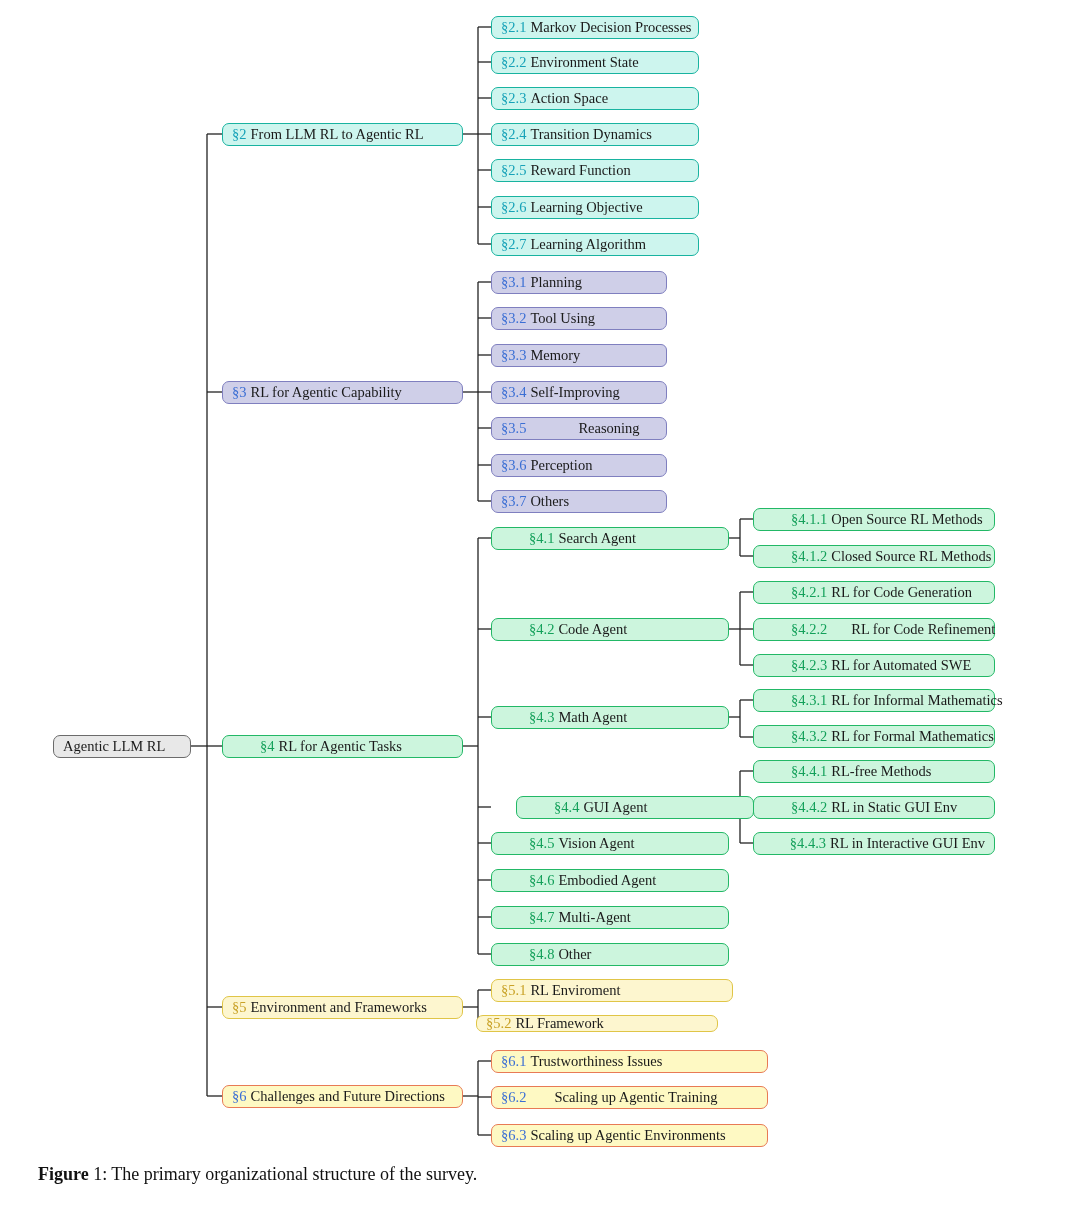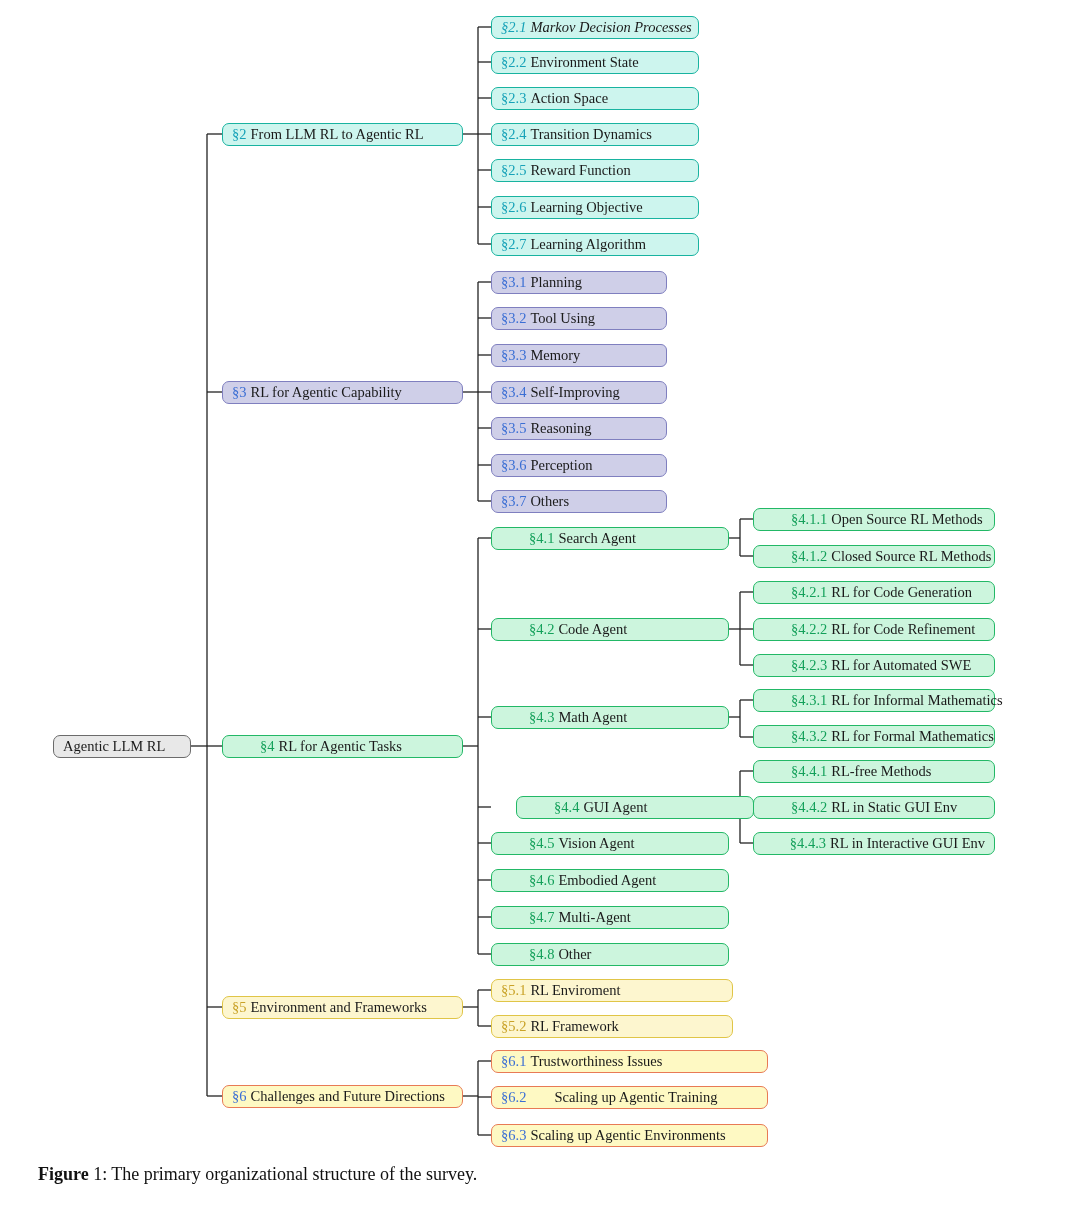--- a/index.html
+++ b/index.html
@@ -126,21 +126,21 @@
   </svg>
 
   <div class="node n-root" style="left:53px;top:735px;width:138px;height:23px;">
     <span>Agentic LLM RL</span>
   </div>
 
   <div class="node n-teal" style="left:222px;top:123px;width:241px;height:23px;">
     <span class="sec">§2</span>
     <span>From LLM RL to Agentic RL</span>
   </div>
-  <div class="node n-teal" style="left:491px;top:16px;width:208px;height:23px;font-style:italic;">
+  <div class="node n-teal" style="left:491px;top:16px;width:208px;height:23px;">
     <span class="sec">§2.1</span>
     <span>Markov Decision Processes</span>
   </div>
   <div class="node n-teal" style="left:491px;top:51px;width:208px;height:23px;">
     <span class="sec">§2.2</span>
     <span>Environment State</span>
   </div>
   <div class="node n-teal" style="left:491px;top:87px;width:208px;height:23px;">
     <span class="sec">§2.3</span>
     <span>Action Space</span>
@@ -175,21 +175,21 @@
     <span>Tool Using</span>
   </div>
   <div class="node n-purple" style="left:491px;top:344px;width:176px;height:23px;border-radius:6px;">
     <span class="sec">§3.3</span>
     <span>Memory</span>
   </div>
   <div class="node n-purple" style="left:491px;top:381px;width:176px;height:23px;">
     <span class="sec">§3.4</span>
     <span>Self-Improving</span>
   </div>
-  <div class="node n-purple" style="left:491px;top:417px;width:176px;height:23px;">
+  <div class="node n-purple" style="left:491px;top:417px;width:176px;height:23px;gap:48px;">
     <span class="sec">§3.5</span>
     <span>Reasoning</span>
   </div>
   <div class="node n-purple" style="left:491px;top:454px;width:176px;height:23px;">
     <span class="sec">§3.6</span>
     <span>Perception</span>
   </div>
   <div class="node n-purple" style="left:491px;top:490px;width:176px;height:23px;">
     <span class="sec">§3.7</span>
     <span>Others</span>
@@ -214,21 +214,21 @@
   </div>
 
   <div class="node n-green" style="left:491px;top:618px;width:238px;height:23px;">
     <span class="sec">§4.2</span>
     <span>Code Agent</span>
   </div>
   <div class="node n-green" style="left:753px;top:581px;width:242px;height:23px;">
     <span class="sec">§4.2.1</span>
     <span>RL for Code Generation</span>
   </div>
-  <div class="node n-green" style="left:753px;top:618px;width:242px;height:23px;">
+  <div class="node n-green" style="left:753px;top:618px;width:242px;height:23px;gap:20px;">
     <span class="sec">§4.2.2</span>
     <span>RL for Code Refinement</span>
   </div>
   <div class="node n-green" style="left:753px;top:654px;width:242px;height:23px;">
     <span class="sec">§4.2.3</span>
     <span>RL for Automated SWE</span>
   </div>
 
   <div class="node n-green" style="left:491px;top:706px;width:238px;height:23px;">
     <span class="sec">§4.3</span>
@@ -278,21 +278,21 @@
   </div>
 
   <div class="node n-yellow" style="left:222px;top:996px;width:241px;height:23px;">
     <span class="sec">§5</span>
     <span>Environment and Frameworks</span>
   </div>
   <div class="node n-yellow" style="left:491px;top:979px;width:242px;height:23px;">
     <span class="sec">§5.1</span>
     <span>RL Enviroment</span>
   </div>
-  <div class="node n-yellow" style="left:491px;top:1015px;width:242px;height:23px;">
+  <div class="node n-yellow" style="left:476px;top:1015px;width:242px;height:17px;">
     <span class="sec">§5.2</span>
     <span>RL Framework</span>
   </div>
 
   <div class="node n-salmon" style="left:222px;top:1085px;width:241px;height:23px;">
     <span class="sec">§6</span>
     <span>Challenges and Future Directions</span>
   </div>
   <div class="node n-salmon" style="left:491px;top:1050px;width:277px;height:23px;">
     <span class="sec">§6.1</span>

